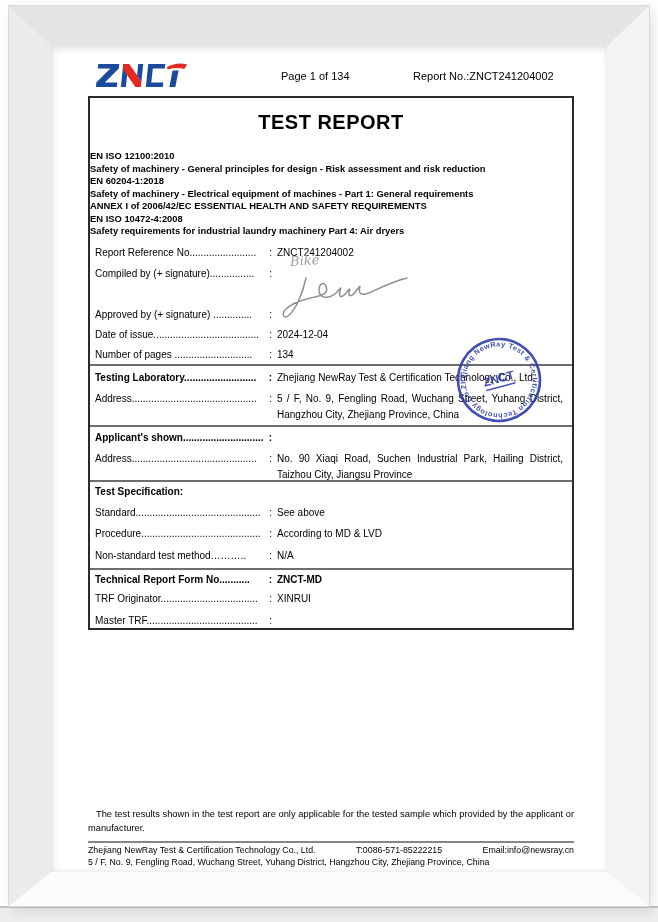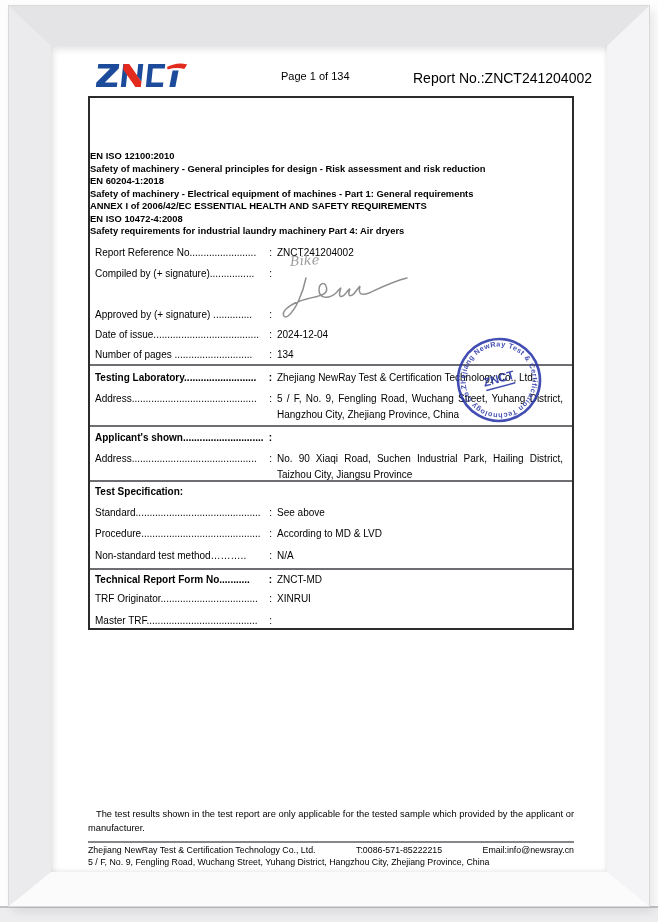--- a/index.html
+++ b/index.html
@@ -15,21 +15,21 @@
            border-style:solid; border-width:40px 42px 34px 42px;
            border-color:#e4e4e7 #f4f4f6 #fbfbfc #ebebee;
            box-shadow:0 0 0 1px #d9d9dc, 4px 5px 10px rgba(0,0,0,0.10);
            background:#fff; }
   .page { position:relative; width:100%; height:100%; background:#fff;
           box-shadow:inset 2px 3px 7px rgba(0,0,0,0.12), inset -1px -2px 4px rgba(0,0,0,0.05); }
 
   
   .logo { position:absolute; left:42px; top:11px; width:96px; height:36px; }
   .hdr-page  { position:absolute; left:230px; top:24px; font-size:11px; }
-  .hdr-repno { position:absolute; left:362px; top:24px; font-size:14px; }
+  .hdr-repno { position:absolute; left:362px; top:24px; font-size:11px; }
 
   
   .main-box { position:absolute; left:37px; top:50px; width:486px; height:534px;
               border:2px solid #2b2b2b; background:transparent; }
   .rtitle { position:absolute; top:13px; left:0; width:100%; text-align:center;
             font-size:20px; font-weight:bold; letter-spacing:0.5px; }
   .standards { position:absolute; top:52px; left:0; width:100%; 
                font-size:9.4px; font-weight:bold; line-height:12.5px; }
 
   .divider { position:absolute; left:0; width:100%; border-top:2px solid #6e6e72; }
@@ -74,20 +74,21 @@
           <polygon fill="#1d4b9b" points="46,7 51,7 51,24.5 46,18.5"></polygon>
           <path fill="#1d4b9b" d="M73,11.5 H61 v14 h12 v4.5 H56 V7 h17 z"></path>
           <path fill="#e32a1e" d="M75,10 q10,-5.5 20,-2.5 l-2.5,4.5 q-8,-2 -16.5,0.5 z"></path>
           <polygon fill="#1d4b9b" points="81,13.5 87,13.5 85.5,30 79.5,30"></polygon>
         </g>
       </svg>
       <div class="hdr-page">Page 1 of 134</div>
       <div class="hdr-repno">Report No.:ZNCT241204002</div>
 
       <div class="main-box">
+        <div class="rtitle">TEST REPORT</div>
 
         <div class="standards">
           <div>EN ISO 12100:2010</div>
           <div>Safety of machinery - General principles for design - Risk assessment and risk reduction</div>
           <div>EN 60204-1:2018</div>
           <div>Safety of machinery - Electrical equipment of machines - Part 1: General requirements</div>
           <div>ANNEX I of 2006/42/EC ESSENTIAL HEALTH AND SAFETY REQUIREMENTS</div>
           <div>EN ISO 10472-4:2008</div>
           <div>Safety requirements for industrial laundry machinery Part 4: Air dryers</div>
         </div>
@@ -187,21 +188,21 @@
               <span class="k-colon">:</span>
             </span>
           <span class="v">N/A</span>
         </div>
 
         <div class="row bold" style="top:476px">
           <span class="k">
               <span class="k-name">Technical Report Form No...........</span>
               <span class="k-colon">:</span>
             </span>
-          <span class="v" style="font-weight:normal">ZNCT-MD</span>
+          <span class="v" style="font-weight:bold">ZNCT-MD</span>
         </div>
         <div class="row" style="top:495px">
           <span class="k">
               <span class="k-name">TRF Originator...................................</span>
               <span class="k-colon">:</span>
             </span>
           <span class="v">XINRUI</span>
         </div>
         <div class="row" style="top:517px">
           <span class="k">

